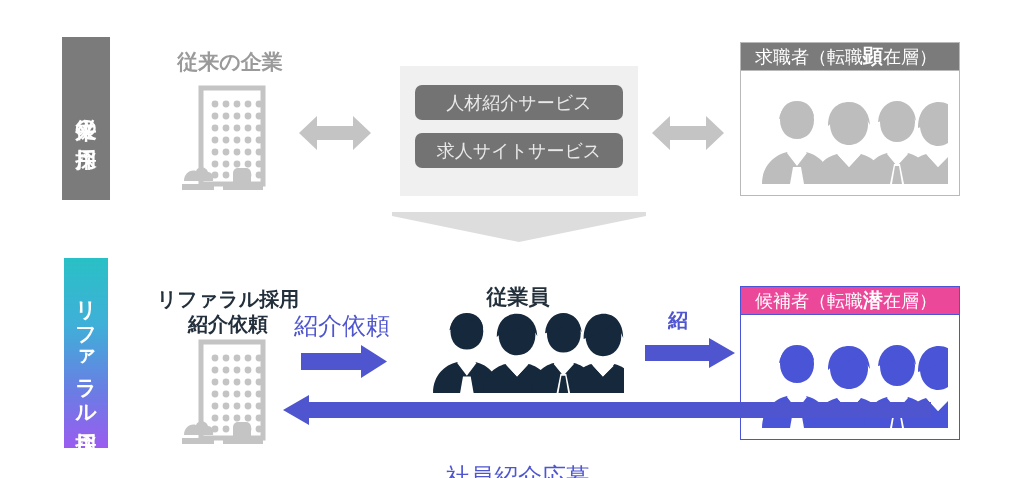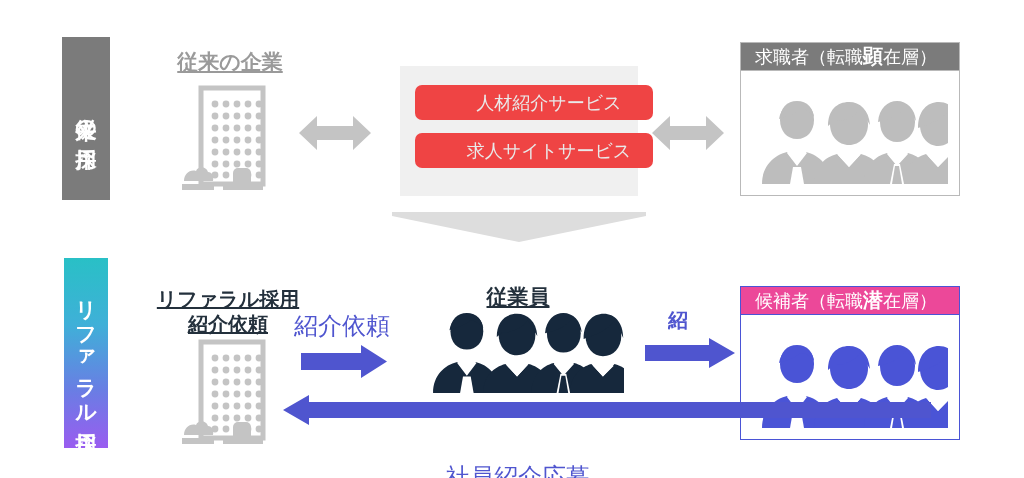--- a/index.html
+++ b/index.html
@@ -15,37 +15,37 @@
     position:absolute;display:flex;align-items:center;justify-content:center;
     writing-mode:vertical-rl;text-orientation:upright;
     color:#ffffff;font-weight:700;letter-spacing:2px;line-height:1.15;
     font-size:21px;
   }
   .side-badge.legacy{left:62px;top:37px;width:48px;height:163px;background:#7b7b7b;}
   .side-badge.referral{left:64px;top:258px;width:44px;height:190px;
     background:linear-gradient(180deg,#29c0c6 0%,#3fb0d8 35%,#6a7de4 70%,#9a5cf0 100%);}
 
   
-  .heading{position:absolute;font-size:21px;font-weight:600;white-space:nowrap;text-decoration:underline;}
+  .heading{position:absolute;font-size:21px;font-weight:600;white-space:nowrap;}
   .heading.gray{color:#9a9a9a;}
   .heading.dark{color:#23303c;}
   .heading.center{transform:translateX(-50%);text-align:center;}
 
   
   .building{position:absolute;}
 
   
   .agency-panel{
     position:absolute;left:400px;top:66px;width:238px;height:130px;
     background:#f0f0f0;
   }
   .pill{
     position:absolute;left:15px;width:208px;height:35px;border-radius:7px;
-    background:#ef4444;color:#e9e9e9;font-size:18px;
-    display:flex;align-items:center;justify-content:center;white-space:nowrap;padding-left:30px;
+    background:#737373;color:#e9e9e9;font-size:18px;
+    display:flex;align-items:center;justify-content:center;white-space:nowrap;
   }
   .pill.p1{top:19px;}
   .pill.p2{top:67px;}
 
   
   .people-box{position:absolute;}
   .people-box .bar{
     height:27px;display:flex;align-items:center;padding-left:14px;
     font-size:18px;color:#ffffff;white-space:nowrap;box-sizing:border-box;
   }

